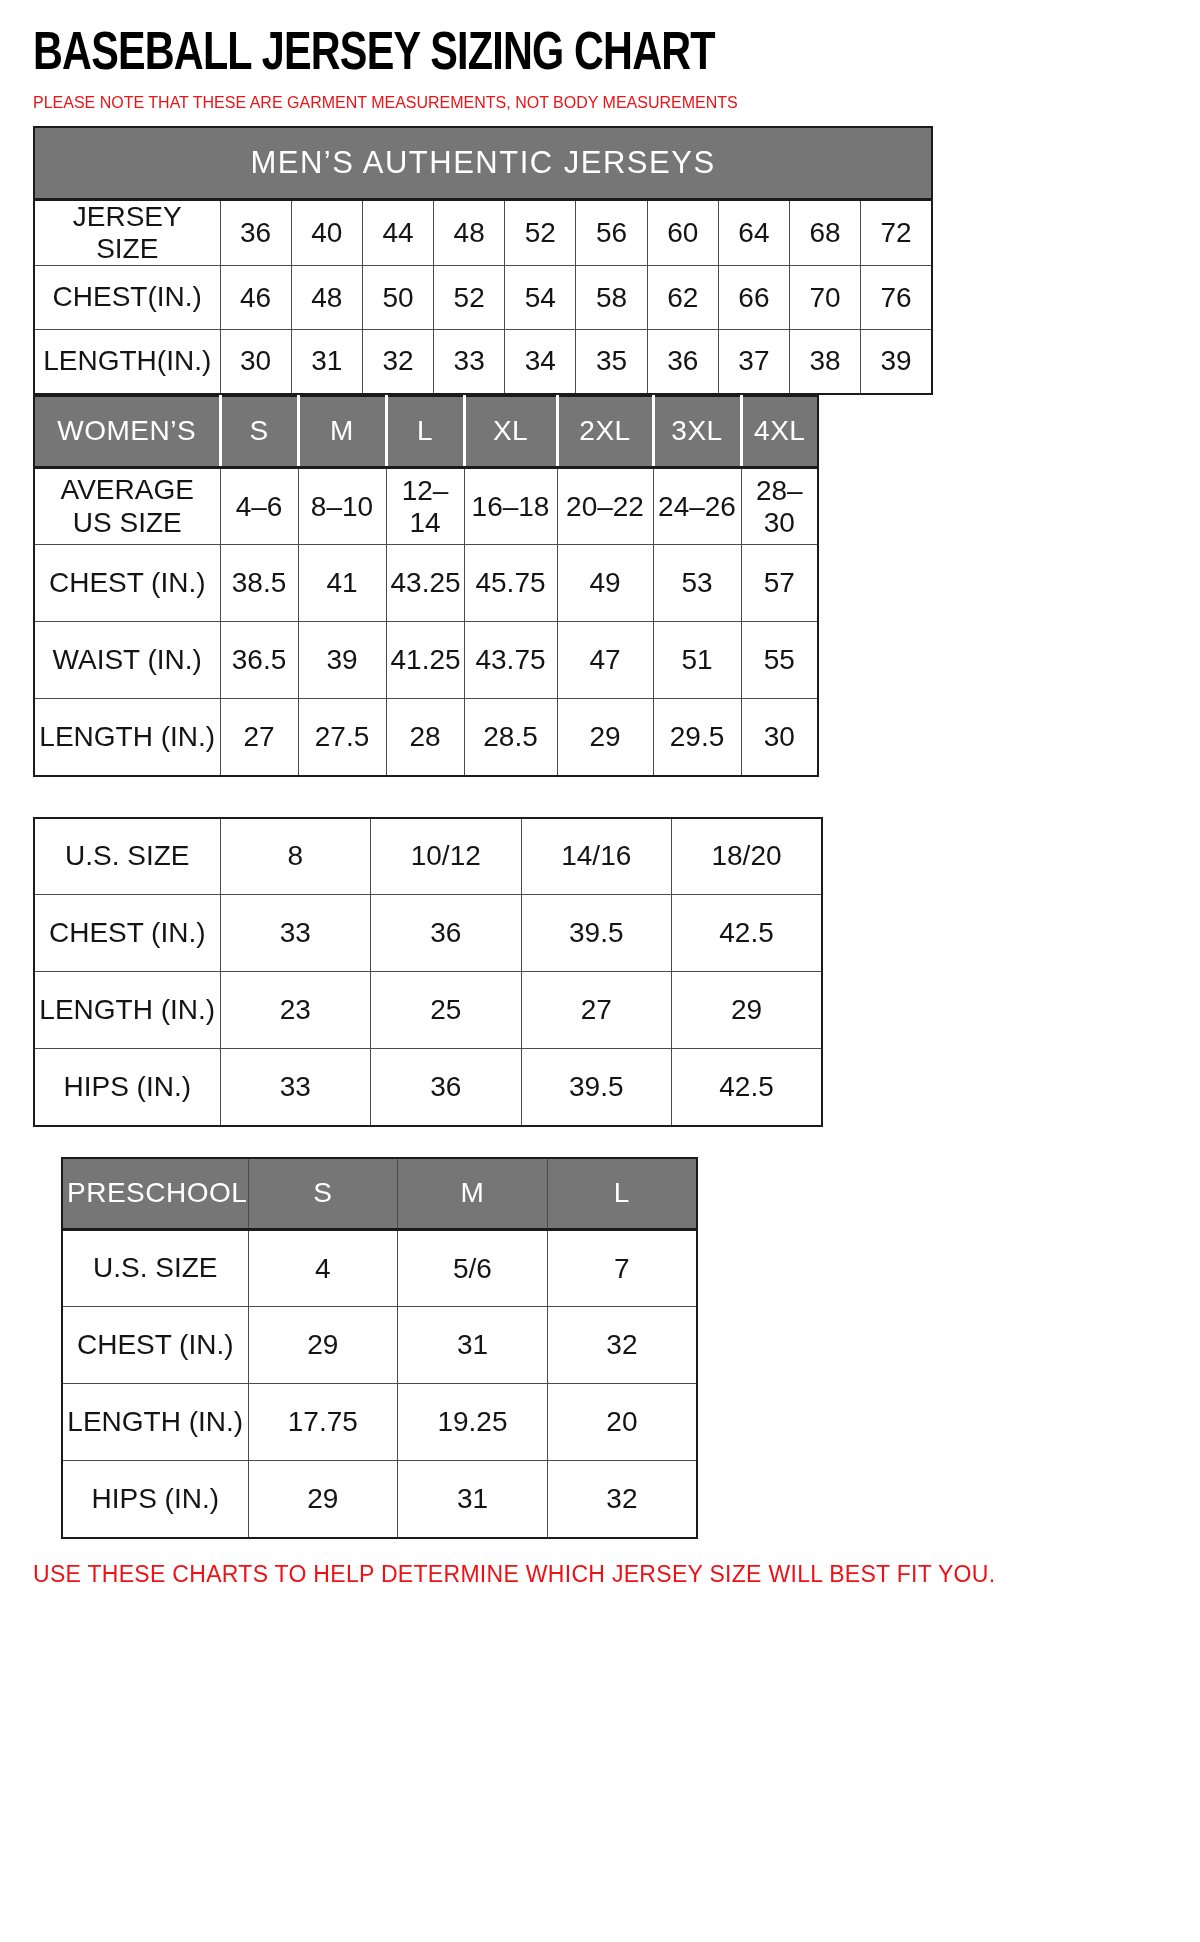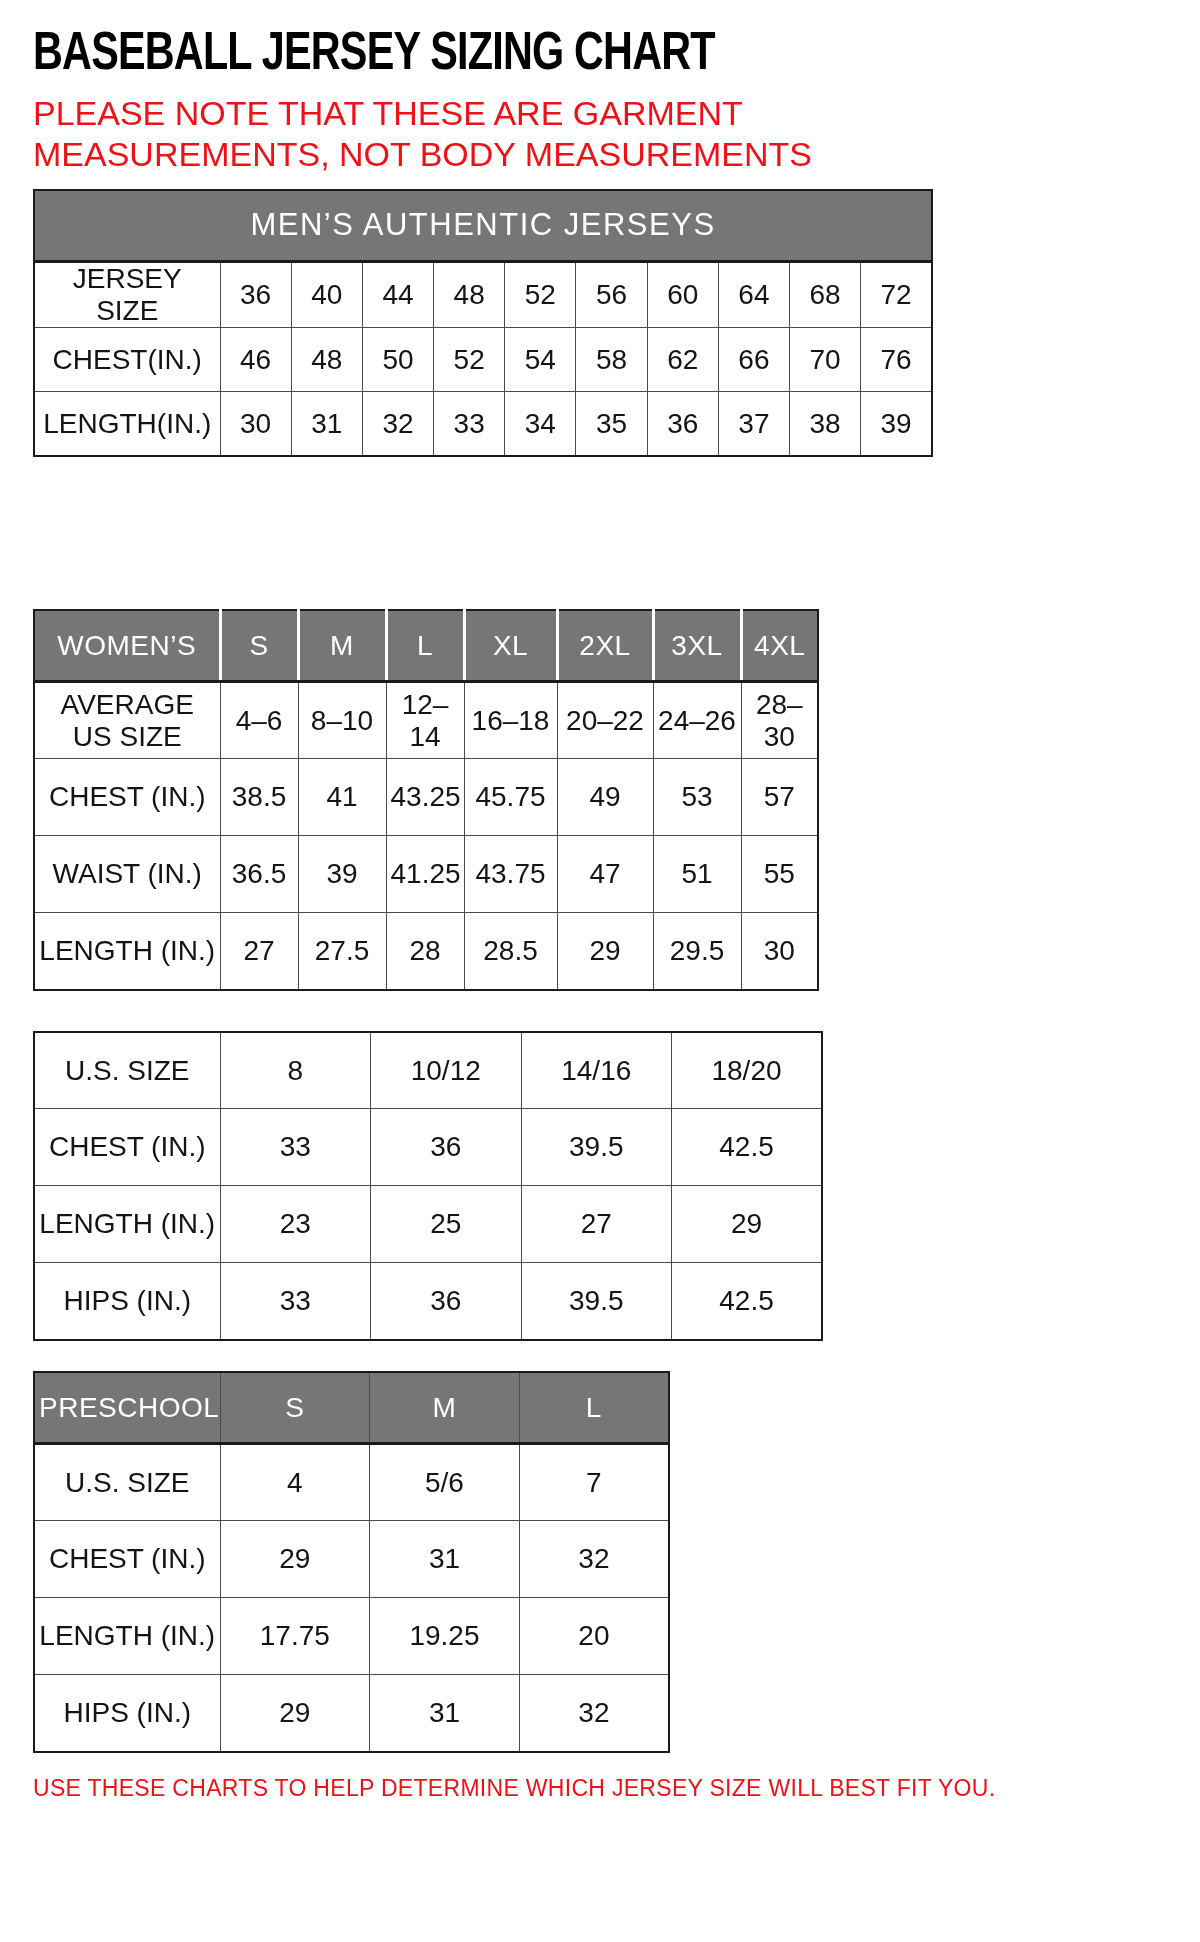--- a/index.html
+++ b/index.html
@@ -17,21 +17,21 @@
   }
   .page{padding:24px 0 0 33px;}
 
   .title{
     margin:0;font-size:53px;line-height:1;font-weight:bold;color:#000;
     transform:scaleX(0.78);transform-origin:left center;white-space:nowrap;
     letter-spacing:-1px;
   }
   .note{
     margin:16px 0 0 0;max-width:900px;
-    font-size:34px;line-height:1.2;color:var(--red);
+    font-size:16px;line-height:1.2;color:var(--red);
   }
   .footer-note{
     margin:22px 0 0 0;font-size:23px;letter-spacing:.3px;color:var(--red);
     white-space:nowrap;
   }
 
   table.t{
     border-collapse:collapse;table-layout:fixed;
     border:2px solid var(--heavy);
     padding-left:20px;
@@ -41,23 +41,23 @@
     text-align:center;vertical-align:middle;
     font-size:28px;padding:0 4px;color:#141414;
   }
   .t-mens{width:900px;margin-top:14px;}
   .t-mens td{height:64px;}
   .t-mens td.banner{
     height:72px;background:var(--gray);color:#fff;
     font-size:31px;letter-spacing:1.5px;
     border-bottom:3px solid var(--heavy);
   }
-  .t-womens{width:786px;margin-top:152px;}
+  .t-womens{width:786px;}
   .t-boys{width:790px;margin-top:40px;}
-  .t-preschool{width:637px;margin-top:30px;}
+  .t-preschool{width:637px;margin-top:30px;margin-left:28px;}
   .t-womens td,.t-boys td,.t-preschool td{height:77px;}
   .t .head-row td{
     height:72px;background:var(--gray);color:#fff;
     font-size:28px;letter-spacing:.5px;
     border-bottom:3px solid var(--heavy);
   }
   .t-womens .head-row td + td{border-left:3px solid #fff;}
   .t td.label{line-height:1.15;}
   .c-label{width:186px;}
   .t-womens .c-s{width:78px;}

